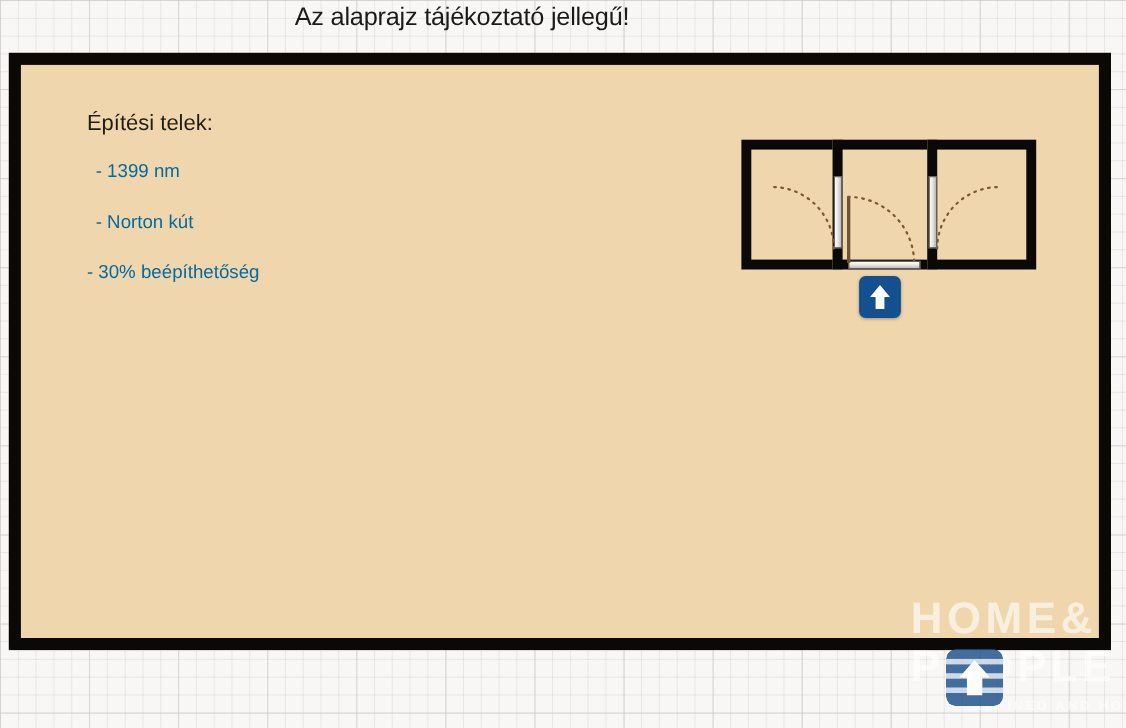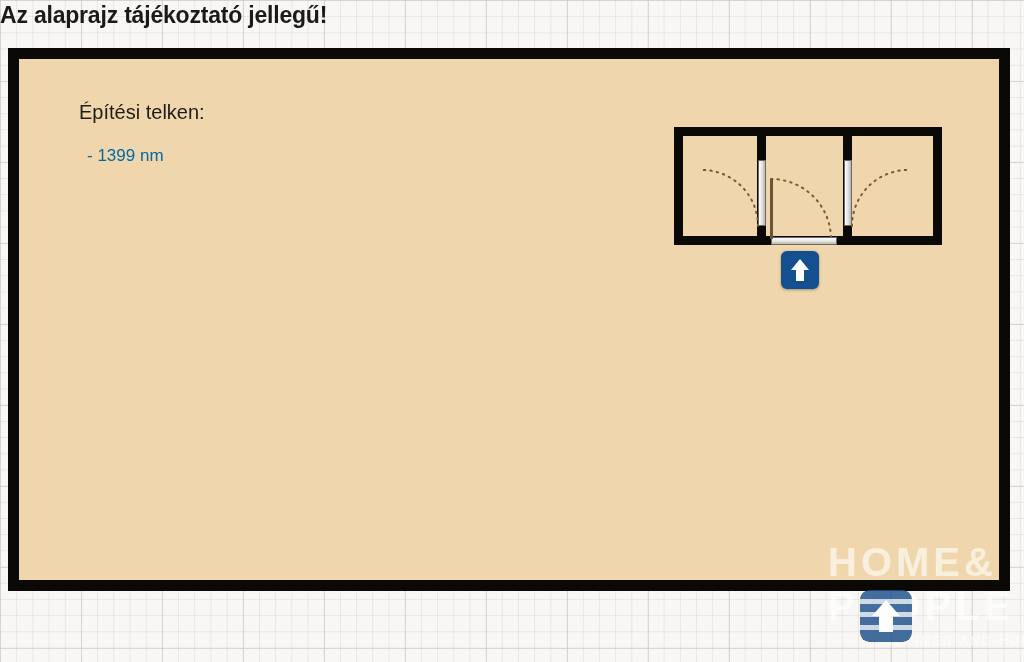--- a/index.html
+++ b/index.html
@@ -34,22 +34,23 @@
       81px 81px;
     background-position: 0 0, 0 0, 0 0, 0 0;
   }
 
   
   #title {
     position: absolute;
     left: 0;
     top: 2px;
     width: 840px;
+    text-align: center;
     font-size: 23px;
-    font-weight: bold;
+    font-weight: normal;
     color: #1a1a1a;
     letter-spacing: -0.2px;
     white-space: nowrap;
     z-index: 6;
   }
 
   
   #plot {
     position: absolute;
     left: 8px;
@@ -215,22 +216,24 @@
 <body>
 
 <div id="page-bg"></div>
 
 <div id="title">Az alaprajz tájékoztató jellegű!</div>
 
 <div id="plot">
   <div id="plot-inner">
 
     <div id="info-block">
-      <div id="info-heading">Építési telken:</div>
+      <div id="info-heading">Építési telek:</div>
       <div class="info-line indent-1">- 1399 nm</div>
+      <div class="info-line indent-1">- Norton kút</div>
+      <div class="info-line indent-0">- 30% beépíthetőség</div>
     </div>
 
     <div id="house">
 
       <div class="room" id="room-left"></div>
       <div class="room" id="room-mid"></div>
       <div class="room" id="room-right"></div>
 
       <svg class="swing" style="left:0px; top:0px;" width="268" height="130">
 

